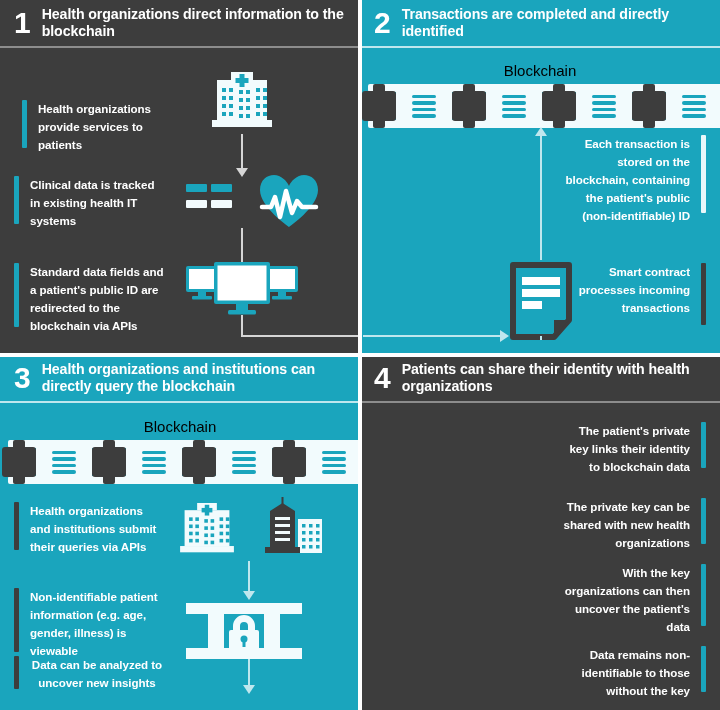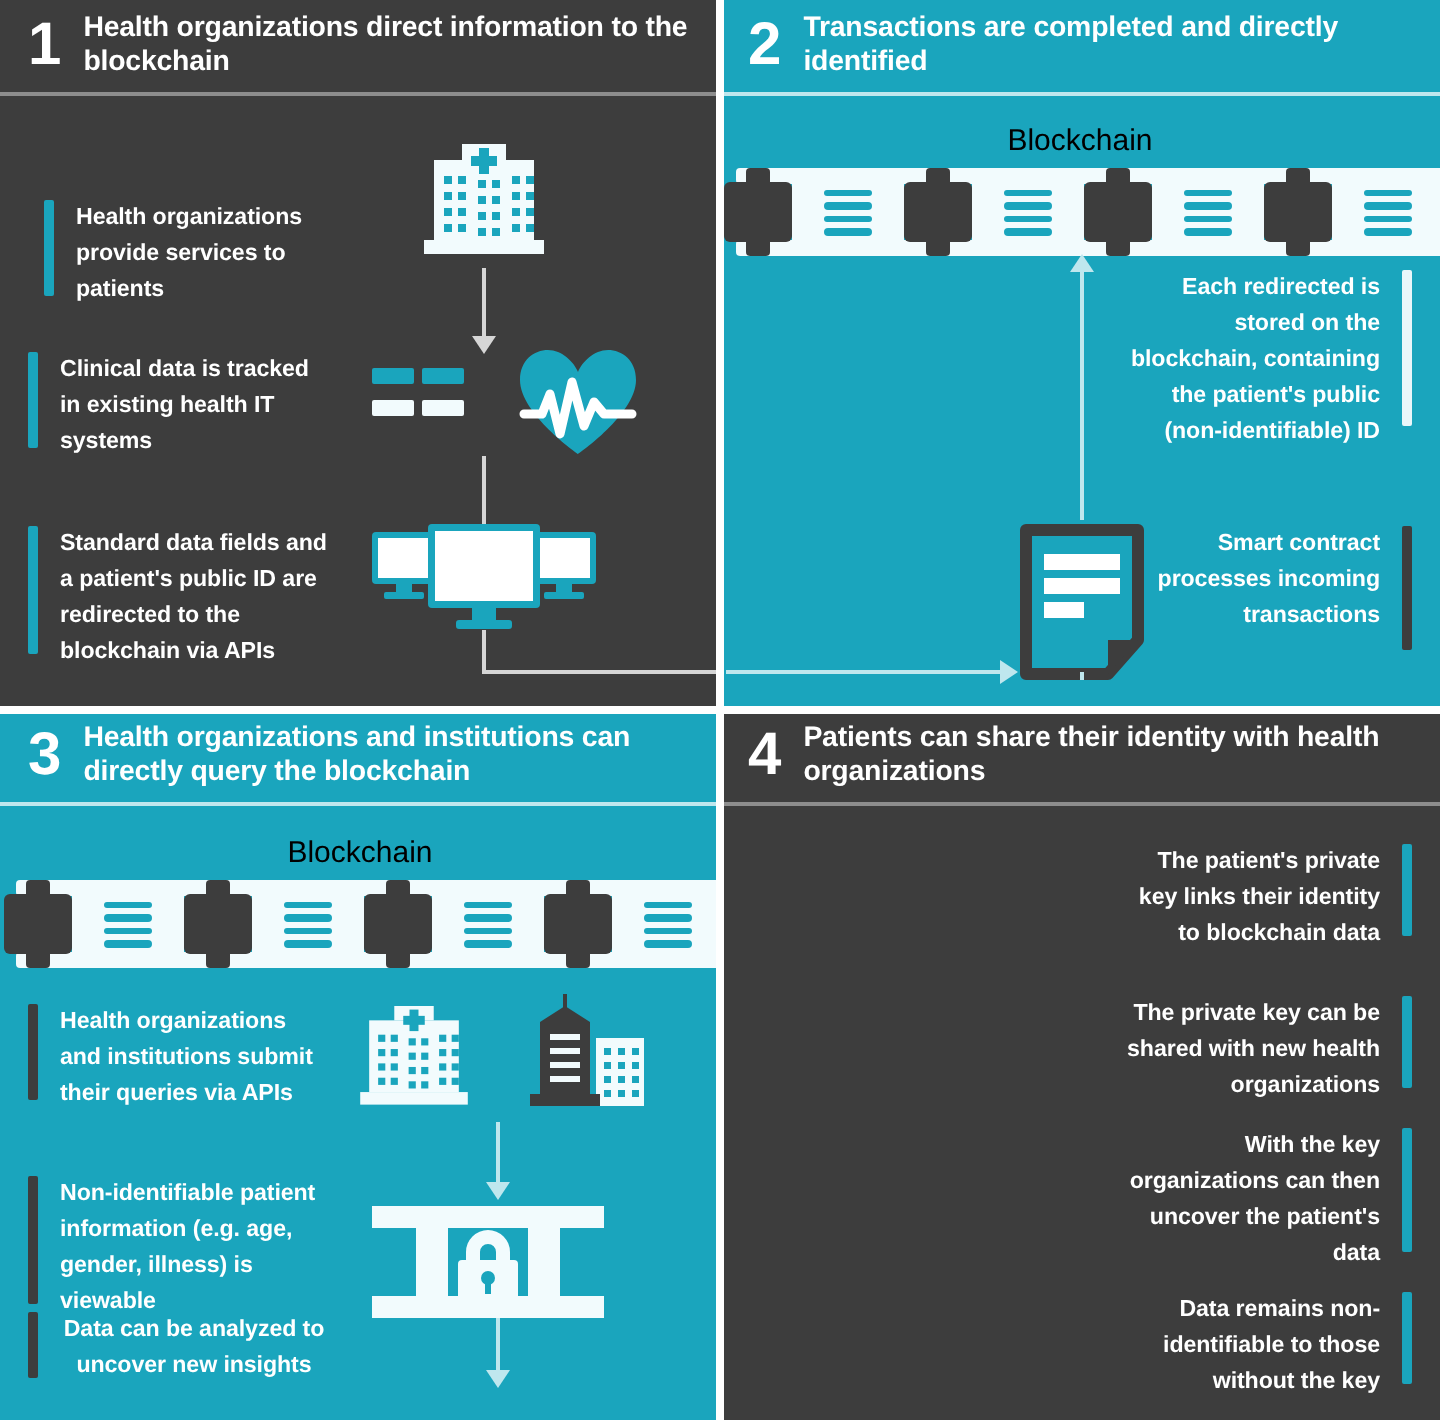--- a/index.html
+++ b/index.html
@@ -227,21 +227,21 @@
           <i></i>
           <i></i>
           <i></i>
           <i></i>
         </span>
 
     </div>
 
     <div class="tb right" style="left:200px;top:134px;width:146px;">
       <span class="bar white" style="height:78px;"></span>
-      <span class="txt">Each redirected is stored on the blockchain, containing the patient's public (non-identifiable) ID</span>
+      <span class="txt">Each transaction is stored on the blockchain, containing the patient's public (non-identifiable) ID</span>
     </div>
     <div class="tb right" style="left:218px;top:262px;width:128px;">
       <span class="bar dark" style="height:62px;"></span>
       <span class="txt">Smart contract processes incoming transactions</span>
     </div>
 
     <div class="vline teal-l" style="left:180px;top:135px;height:125px;"></div>
     <div class="arrow-u" style="left:175px;top:127px;"></div>
 
     <svg class="icon" style="left:150px;top:262px;" width="62" height="78" viewBox="0 0 62 78">

